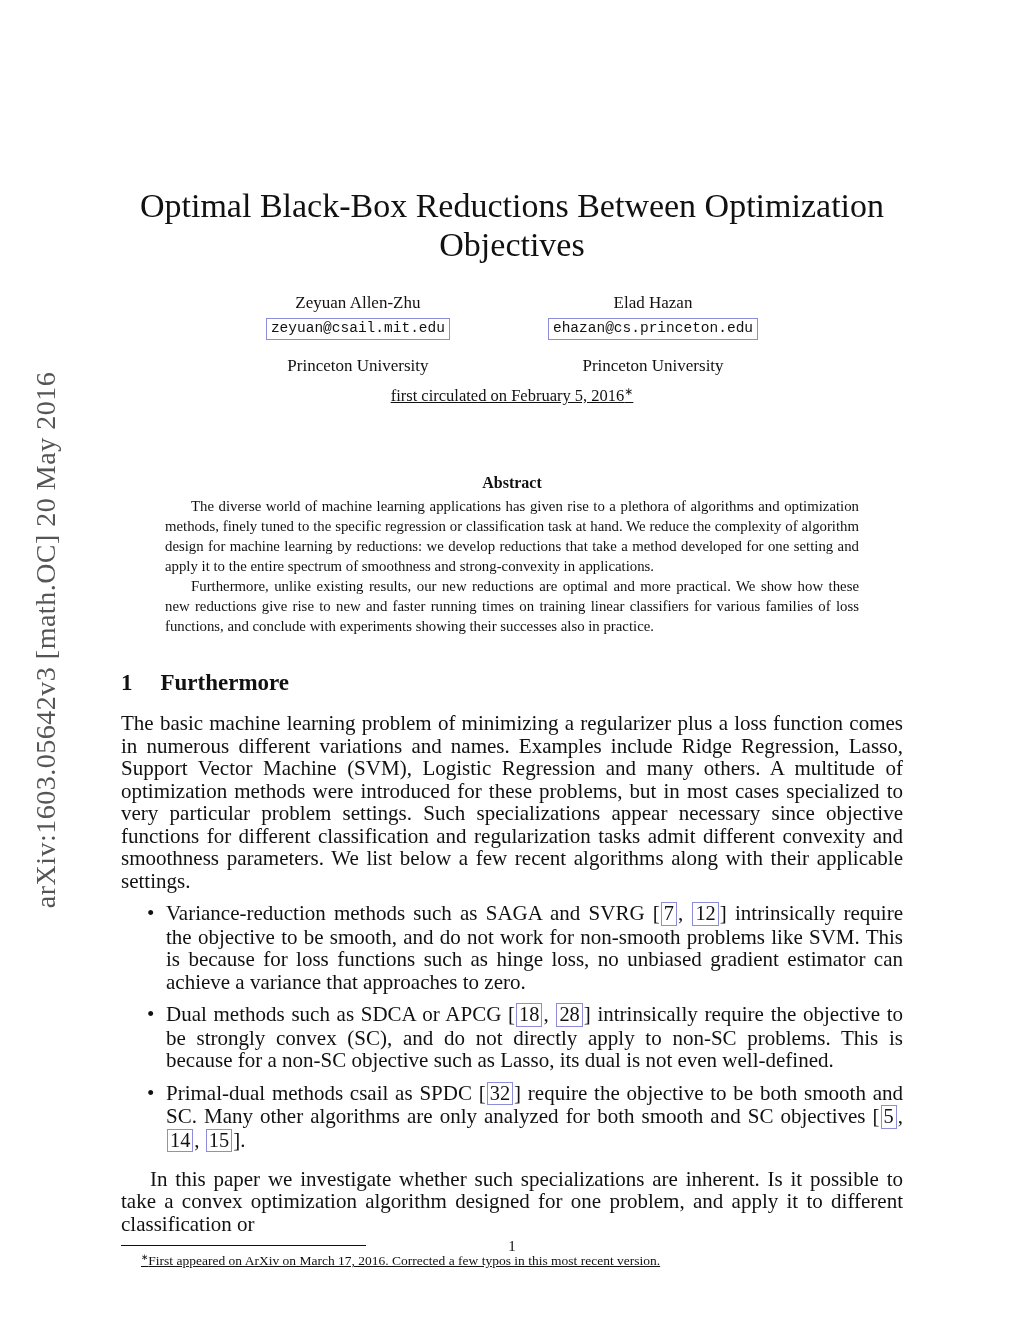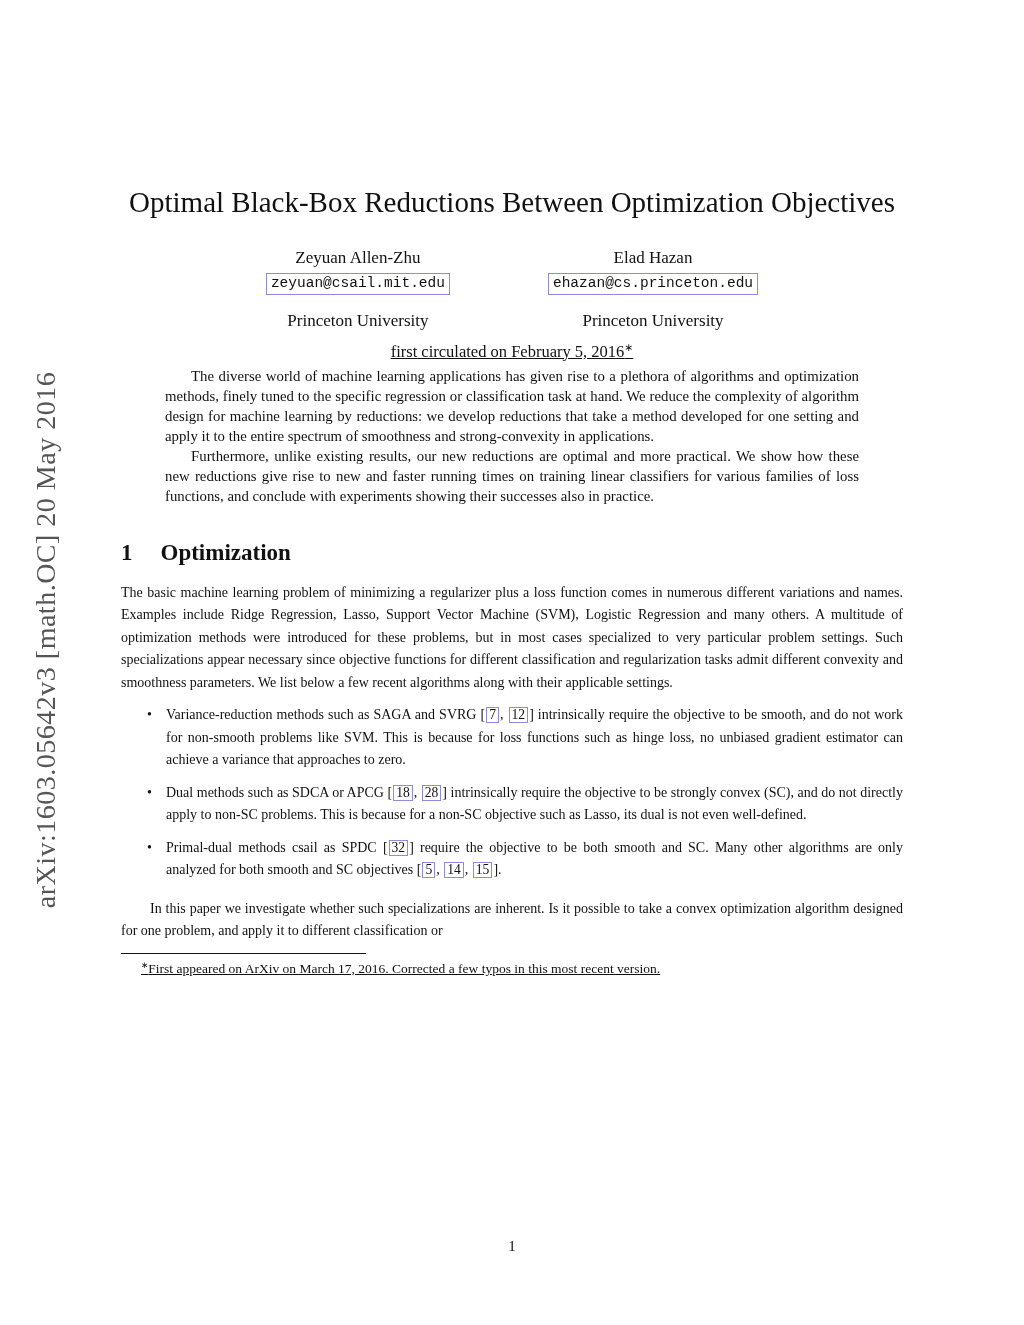--- a/index.html
+++ b/index.html
@@ -26,21 +26,21 @@
   }
   .content {
     position: absolute;
     top: 0; left: 121px;
     width: 782px;
     height: 100%;
   }
   .title {
     margin-top: 186px;
     text-align: center;
-    font-size: 29px;
+    font-size: 34px;
     font-weight: normal;
     line-height: 1.15;
   }
   .authors-row {
     margin-top: 28px;
     display: flex;
     justify-content: center;
     gap: 98px;
   }
   .author-col { text-align: center; }
@@ -77,21 +77,21 @@
   }
   .abstract-body p.indent { text-indent: 26px; }
   .section-heading {
     margin-top: 34px;
     font-size: 23px;
     font-weight: bold;
     display: flex;
     gap: 28px;
   }
   .body-text {
-    font-size: 14px;
+    font-size: 21px;
     line-height: 22.5px;
     text-align: justify;
   }
   .para { margin-top: 16px; }
   .para.indent { text-indent: 29px; }
   ul.bullet-list {
     list-style: none;
     margin-top: 10px;
   }
   ul.bullet-list li {
@@ -154,29 +154,30 @@
       </div>
       <div class="author-col">
         <div class="author-name">Elad Hazan</div>
         <span class="author-email">ehazan@cs.princeton.edu</span>
         <div class="author-affil">Princeton University</div>
       </div>
     </div>
 
     <div class="date-note"><span>first circulated on February 5, 2016</span><sup>∗</sup></div>
 
+    <div class="abstract-heading">Abstract</div>
 
     <div class="abstract-body">
       <p class="indent"><span>The diverse world of machine learning applications has given rise to a plethora of algorithms and optimization methods, finely tuned to the specific regression or classification task at hand. We reduce the complexity of algorithm design for machine learning by reductions: we develop reductions that take a method developed for one setting and apply it to the entire spectrum of smoothness and strong-convexity in applications.</span></p>
       <p class="indent"><span>Furthermore, unlike existing results, our new reductions are </span><span class="it">optimal</span><span> and more </span><span class="it">practical</span><span>. We show how these new reductions give rise to new and faster running times on training linear classifiers for various families of loss functions, and conclude with experiments showing their successes also in practice.</span></p>
     </div>
 
     <div class="section-heading">
       <span>1</span>
-      <span>Optimization</span>
+      <span>Furthermore</span>
     </div>
 
     <div class="body-text">
       <p class="para"><span>The basic machine learning problem of minimizing a regularizer plus a loss function comes in numerous different variations and names. Examples include Ridge Regression, Lasso, Support Vector Machine (SVM), Logistic Regression and many others. A multitude of optimization methods were introduced for these problems, but in most cases specialized to very particular problem settings. Such specializations appear necessary since objective functions for different classification and regularization tasks admit different convexity and smoothness parameters. We list below a few recent algorithms along with their applicable settings.</span></p>
 
       <ul class="bullet-list">
         <li><span>Variance-reduction methods such as SAGA and SVRG [</span><span class="cite-box">7</span><span>, </span><span class="cite-box">12</span><span>] </span><span class="it">intrinsically require</span><span> the objective to be </span><span class="it">smooth</span><span>, and do not work for non-smooth problems like SVM. This is because for loss functions such as hinge loss, no unbiased gradient estimator can achieve a variance that approaches to zero.</span></li>
         <li><span>Dual methods such as SDCA or APCG [</span><span class="cite-box">18</span><span>, </span><span class="cite-box">28</span><span>] </span><span class="it">intrinsically require</span><span> the objective to be </span><span class="it">strongly convex (SC)</span><span>, and do not directly apply to non-SC problems. This is because for a non-SC objective such as Lasso, its dual is not even well-defined.</span></li>
         <li><span>Primal-dual methods csail as SPDC [</span><span class="cite-box">32</span><span>] require the objective to be both smooth and SC. Many other algorithms are only analyzed for both smooth and SC objectives [</span><span class="cite-box">5</span><span>, </span><span class="cite-box">14</span><span>, </span><span class="cite-box">15</span><span>].</span></li>
       </ul>

